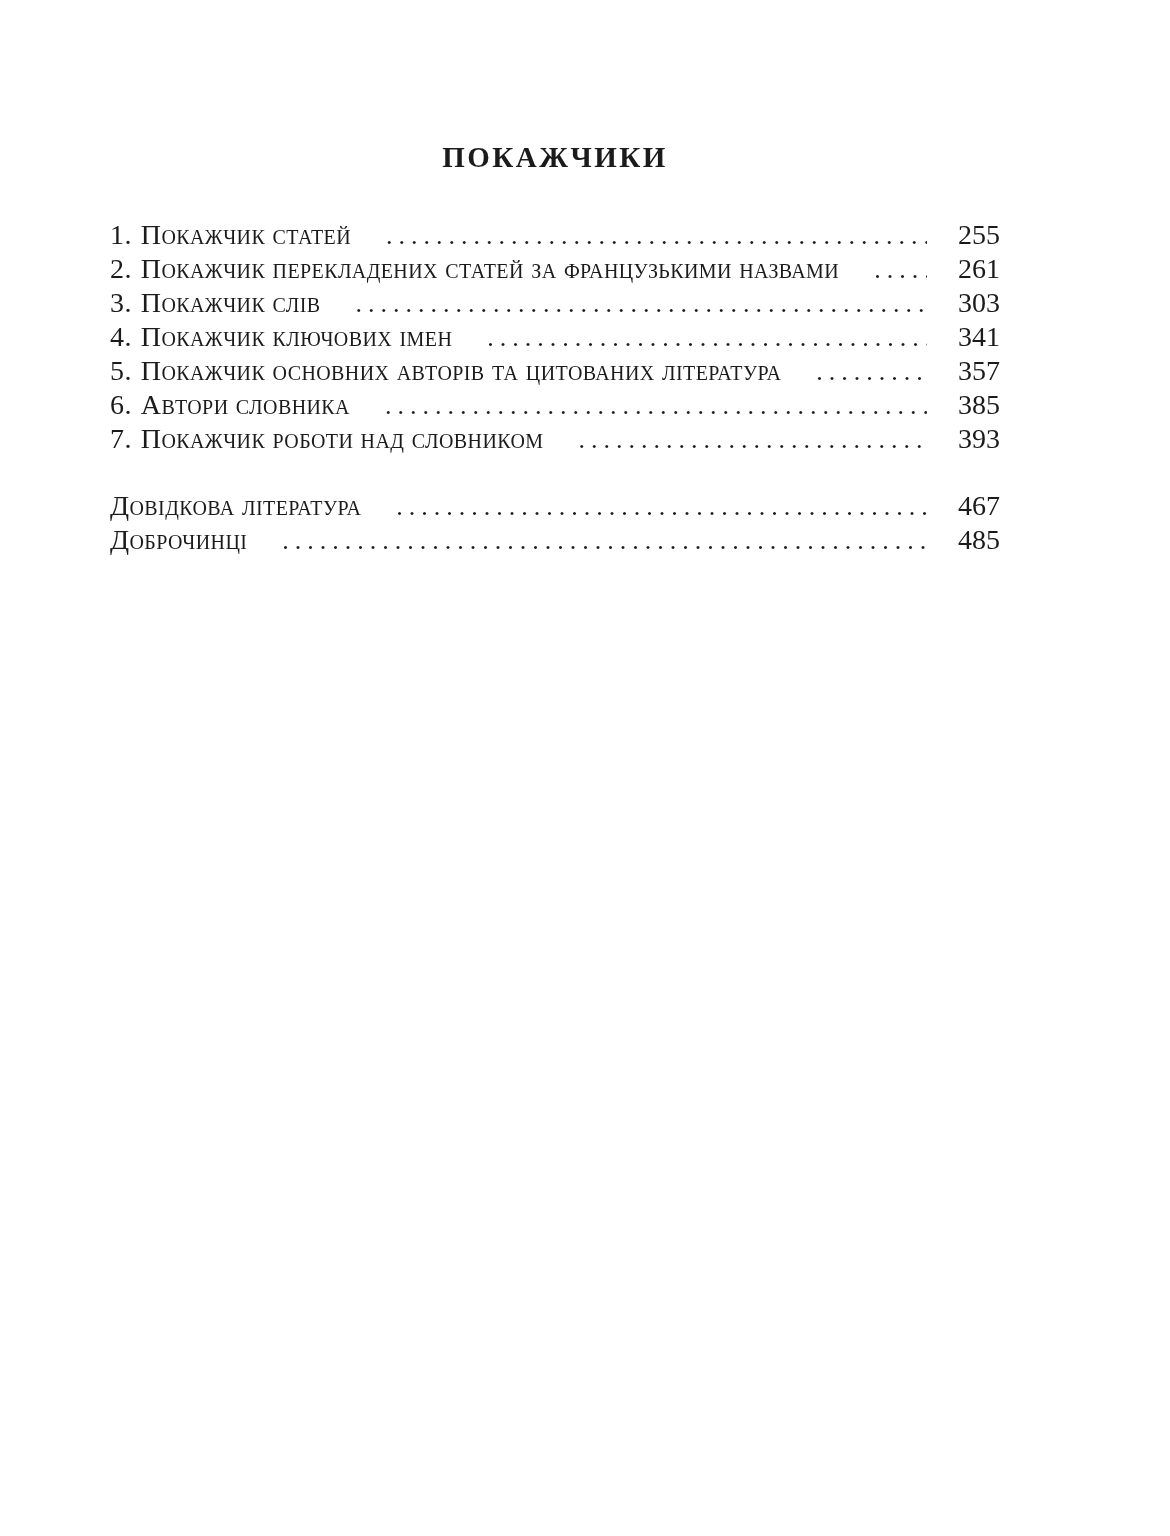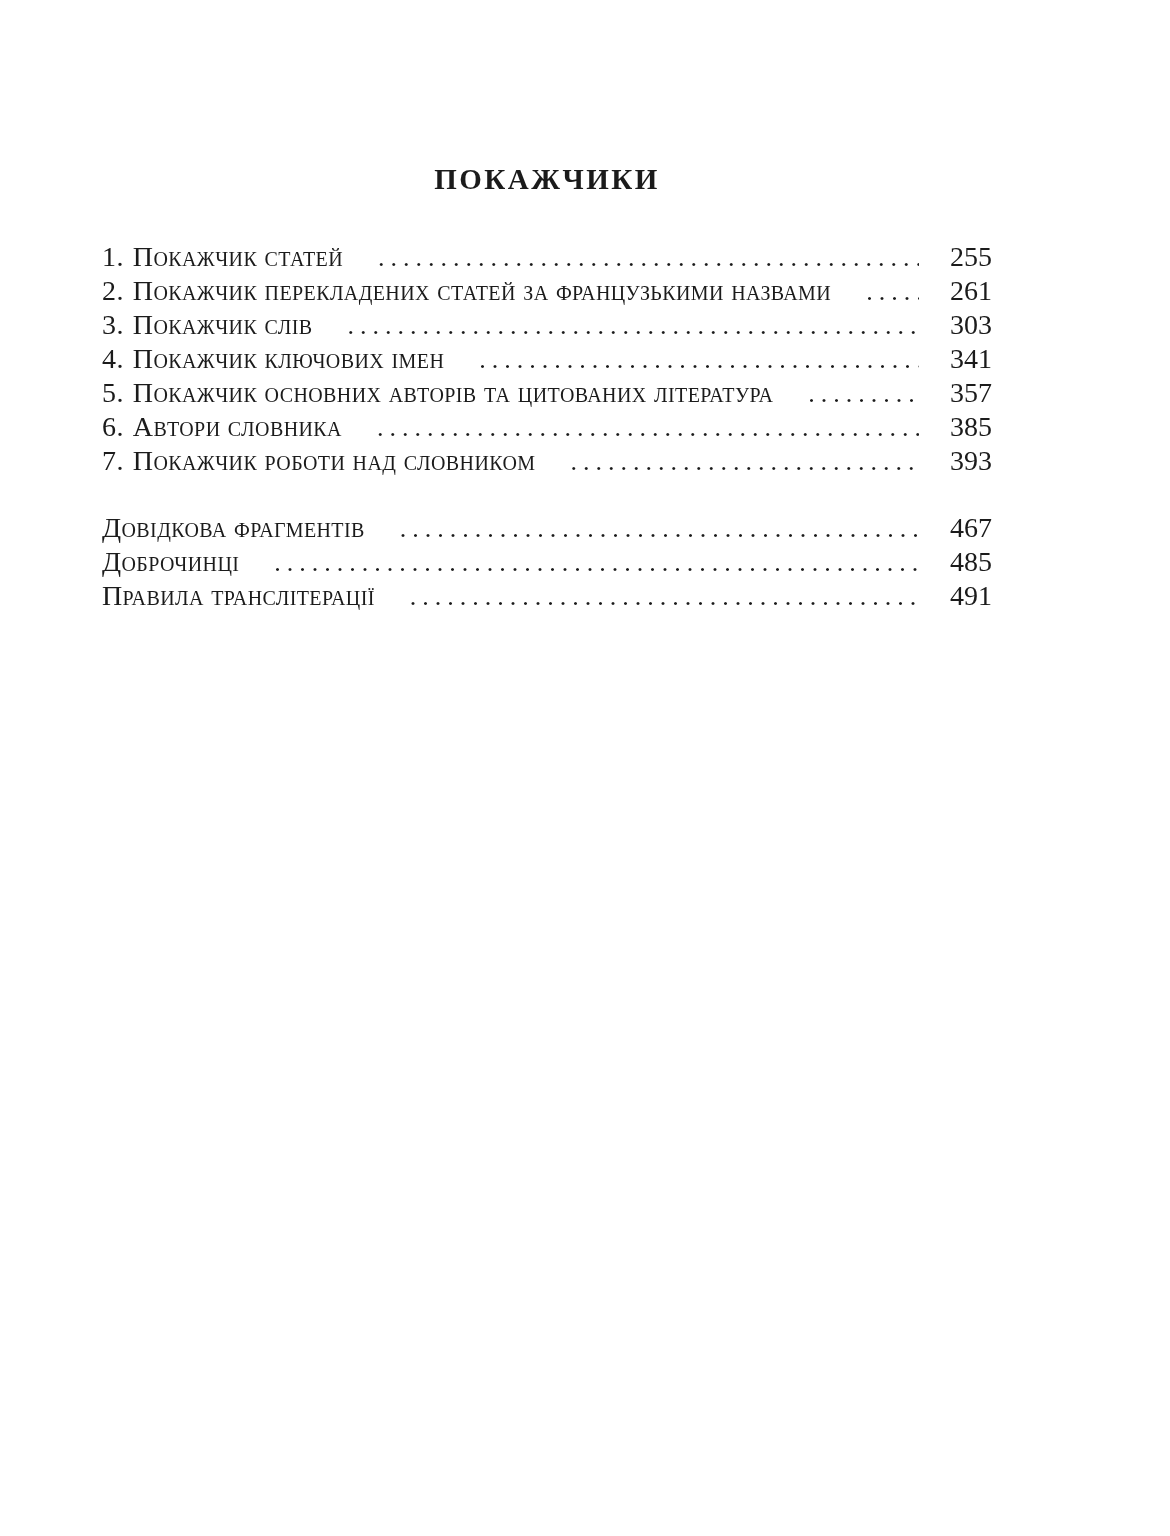--- a/index.html
+++ b/index.html
@@ -11,23 +11,22 @@
     width: 1170px;
     height: 1536px;
     position: relative;
     font-family: "Liberation Serif", "DejaVu Serif", serif;
     color: #1b1b1b;
     overflow: hidden;
   }
   .page {
     position: absolute;
     top: 140px;
-    left: 102px;
+    left: 110px;
     width: 890px;
-    margin-top: 22px;
   }
   .title {
     text-align: center;
     font-weight: 700;
     font-size: 29px;
     letter-spacing: 2.5px;
     line-height: 34px;
     margin-bottom: 44px;
   }
   .toc-group { }
@@ -104,28 +103,23 @@
     </div>
     <div class="row">
       <span class="label"><span class="num">7.</span><span>Покажчик роботи над словником</span></span>
       <span class="dots"></span>
       <span class="pagenum">393</span>
     </div>
   </div>
 
   <div class="toc-group second">
     <div class="row">
-      <span class="label"><span>Довідкова фрагментів</span></span>
+      <span class="label"><span>Довідкова література</span></span>
       <span class="dots"></span>
       <span class="pagenum">467</span>
     </div>
     <div class="row">
       <span class="label"><span>Доброчинці</span></span>
       <span class="dots"></span>
       <span class="pagenum">485</span>
     </div>
-    <div class="row">
-      <span class="label"><span>Правила транслітерації</span></span>
-      <span class="dots"></span>
-      <span class="pagenum">491</span>
-    </div>
   </div>
 </div>
 
 </body></html>

